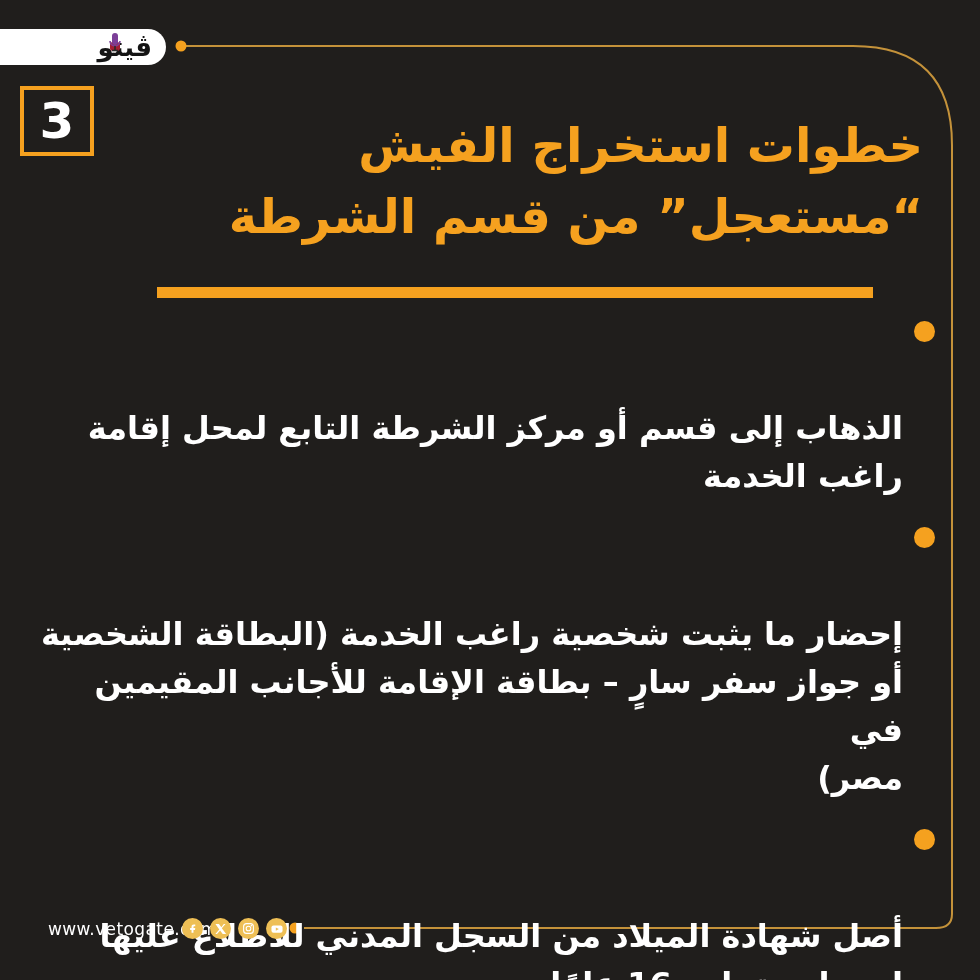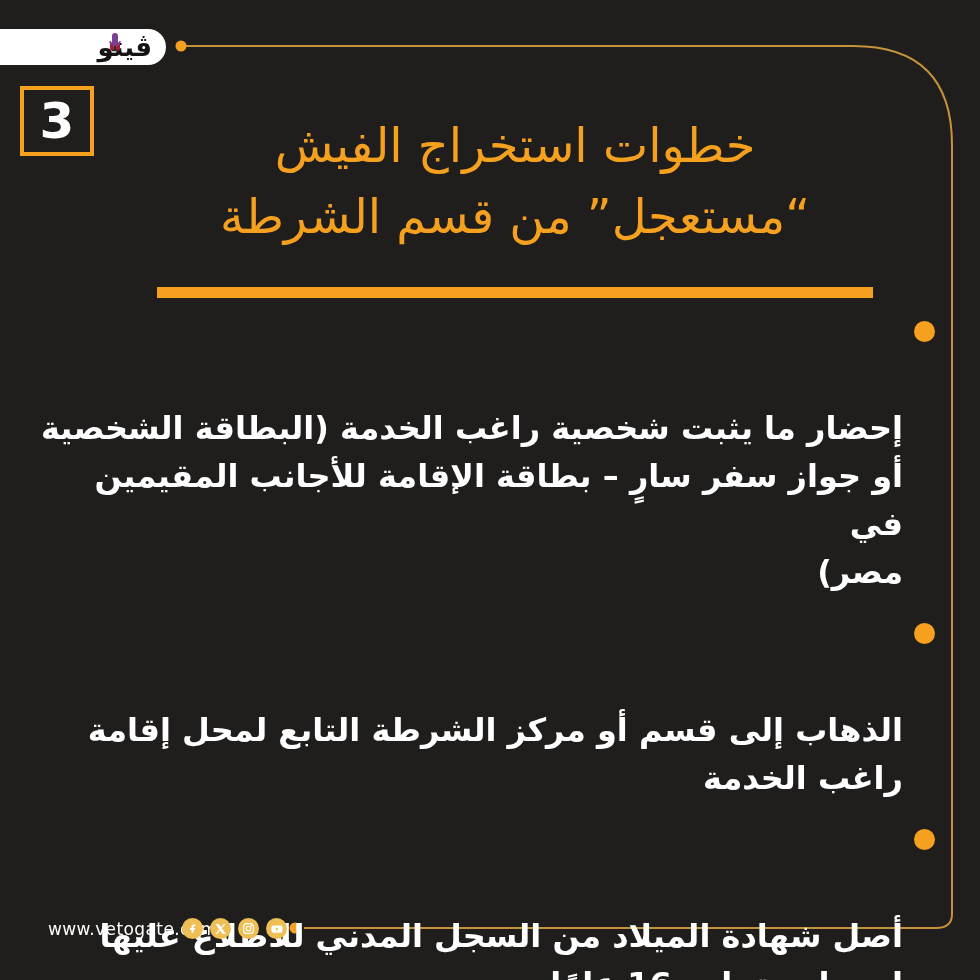--- a/index.html
+++ b/index.html
@@ -13,22 +13,22 @@
              padding-right:14px;box-sizing:border-box;}
   .logo-text{font-size:26px;font-weight:700;color:#141414;direction:rtl;line-height:1;}
   .logo-mic{position:absolute;right:44px;top:3px;}
 
   
   .step-badge{position:absolute;left:20px;top:86px;width:66px;height:62px;
               border:4px solid #F5A11F;display:flex;align-items:center;justify-content:center;}
   .step-badge span{color:#fff;font-size:50px;font-weight:700;line-height:1;}
 
   
-  .title{position:absolute;left:107px;top:110px;width:816px;text-align:center;direction:rtl;
-         color:#F5A11F;font-size:48px;font-weight:400;line-height:71px;white-space:pre-line;}
+  .title{position:absolute;left:107px;top:110px;width:816px;text-align:right;direction:rtl;
+         color:#F5A11F;font-size:48px;font-weight:700;line-height:71px;white-space:pre-line;}
   .title-underline{position:absolute;left:157px;top:287px;width:716px;height:11px;background:#F5A11F;}
 
   
   .bullets{position:absolute;left:40px;top:308px;width:895px;margin:0;padding:0;list-style:none;
            direction:rtl;}
   .bullets li{position:relative;padding-right:32px;margin-bottom:14px;text-align:right;
               color:#fff;font-size:32px;font-weight:700;line-height:48px;white-space:pre-line;}
   .bullet-dot{position:absolute;right:0;top:13px;width:21px;height:21px;border-radius:50%;
               background:#F5A11F;}
 
@@ -65,28 +65,28 @@
     <span>3</span>
   </div>
 
   <div class="title">خطوات استخراج الفيش
 “مستعجل” من قسم الشرطة</div>
   <div class="title-underline"></div>
 
   <ul class="bullets">
     <li>
       <span class="bullet-dot"></span>
+      <span>الذهاب إلى قسم أو مركز الشرطة التابع لمحل إقامة
+راغب الخدمة</span>
+    </li>
+    <li>
+      <span class="bullet-dot"></span>
       <span>إحضار ما يثبت شخصية راغب الخدمة (البطاقة الشخصية
 أو جواز سفر سارٍ – بطاقة الإقامة للأجانب المقيمين في
 مصر)</span>
-    </li>
-    <li>
-      <span class="bullet-dot"></span>
-      <span>الذهاب إلى قسم أو مركز الشرطة التابع لمحل إقامة
-راغب الخدمة</span>
     </li>
     <li>
       <span class="bullet-dot"></span>
       <span>أصل شهادة الميلاد من السجل المدني للاطلاع عليها
 لمن لم يتجاوز 16 عامًا</span>
     </li>
 
   </ul>
 
   <div class="site">www.vetogate.com</div>

